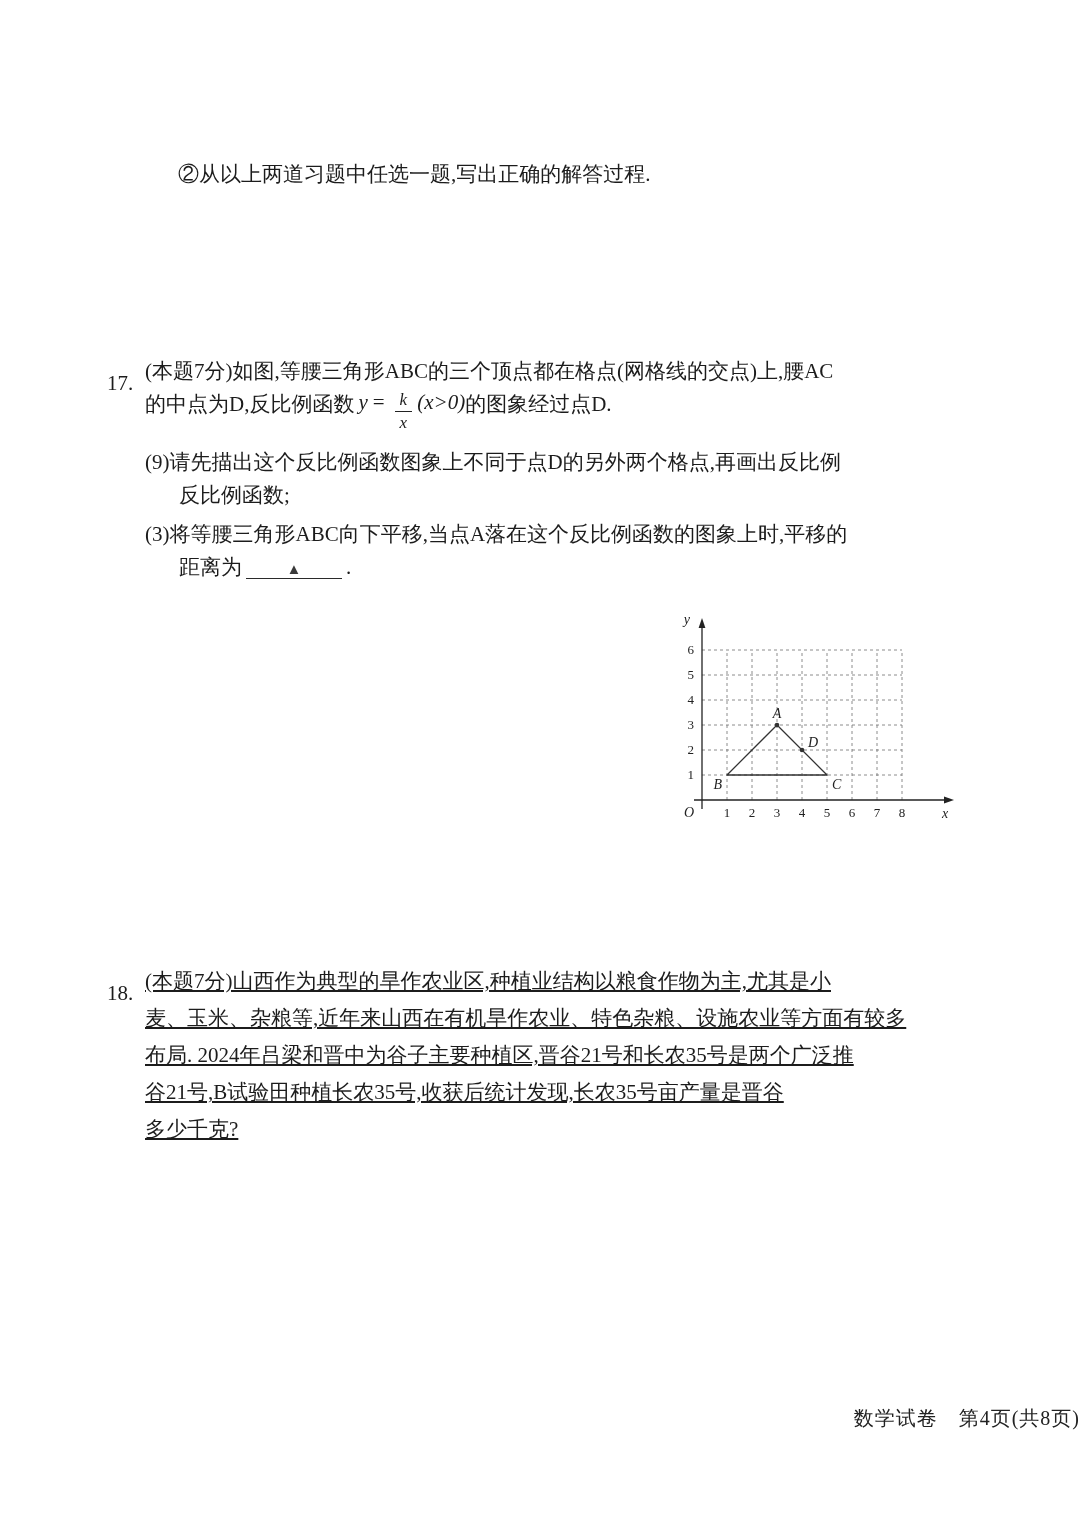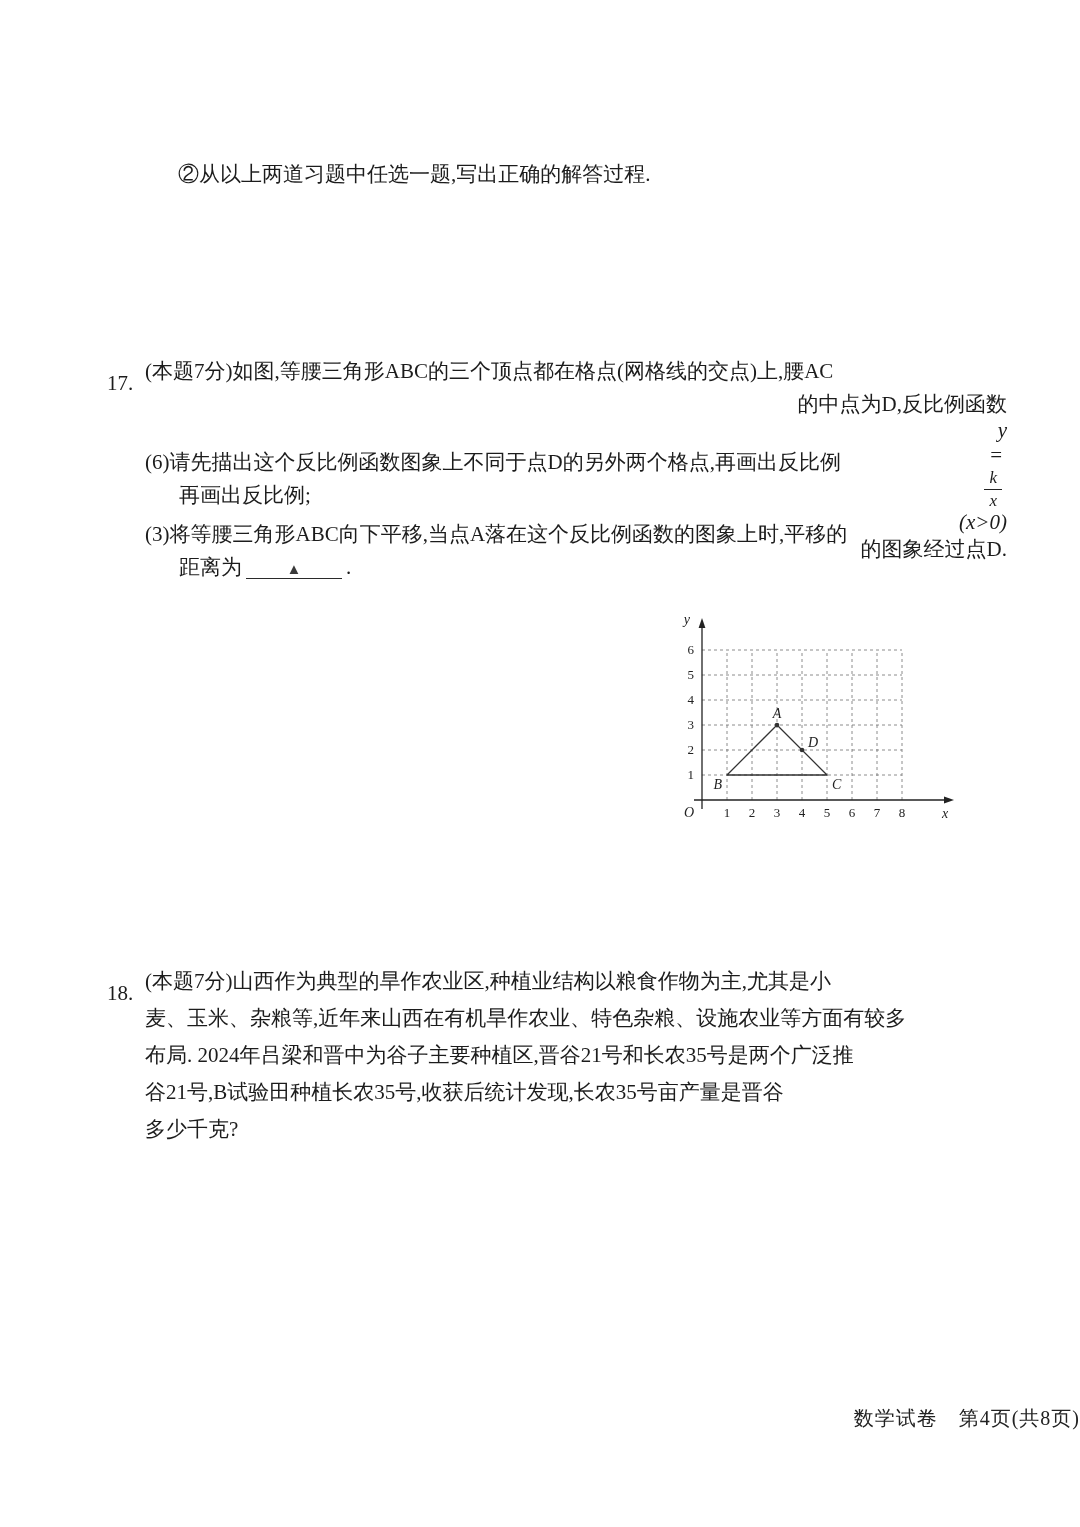--- a/index.html
+++ b/index.html
@@ -4,34 +4,34 @@
 <style>
   html,body{margin:0;padding:0;}
   body{width:1080px;height:1527px;background:#ffffff;font-family:"Liberation Serif","DejaVu Serif",serif;color:#1c1c1c;}
   .page{position:relative;width:1080px;height:1527px;background:#ffffff;overflow:hidden;}
   .intro{position:absolute;left:178px;top:160px;font-size:21px;}
   .problem{position:absolute;font-size:21px;}
   .qnum{position:absolute;left:0;top:12px;line-height:33px;}
   .pbody{margin-left:38px;}
   .q17{left:107px;top:355px;width:900px;}
   .q17 .line{line-height:33px;}
-  .l2row{display:flex;align-items:flex-end;height:52px;margin-top:2px;flex-direction:column;}
+  .l2row{display:flex;align-items:flex-start;height:52px;margin-top:2px;}
   .l2row .sp{margin-left:4px;}
   .mathvar{font-style:italic;}
   .eqsign{margin:0 5px;}
   .frac{display:inline-flex;flex-direction:column;align-items:center;font-style:italic;font-size:17px;line-height:1.15;margin:0 5px;}
   .frac .fnum{border-bottom:1.2px solid #222;padding:0 5px 1px;}
   .frac .fden{padding-top:1px;}
   .part1{margin-top:8px;}
   .part2a{margin-top:4px;}
   .indent{padding-left:34px;}
   .part3a{margin-top:6px;}
   .blank{display:inline-block;width:96px;border-bottom:1.4px solid #2a2a2a;text-align:center;line-height:1;vertical-align:baseline;margin:0 4px;}
   .blank .trimark{font-size:15px;color:#3a3a3a;}
-  .q18{left:107px;top:963px;width:905px;}
+  .q18{left:107px;top:963px;width:905px;text-decoration:underline;}
   .q18 .qnum{line-height:37px;}
   .q18 .line{line-height:37px;}
   .figure{position:absolute;left:668px;top:612px;width:300px;height:212px;}
   .footer{position:absolute;left:0;top:1405px;width:100%;text-align:right;font-size:20px;letter-spacing:1px;color:#222;}
   svg .grid{stroke:#6e6e6e;stroke-width:0.8;stroke-dasharray:3 3;}
   svg .axis{stroke:#222;stroke-width:1.3;}
   svg .arrow{fill:#222;}
   svg text.tick{font-family:"Liberation Serif",serif;font-size:13px;fill:#222;}
   svg text.vlabel{font-family:"Liberation Serif",serif;font-size:14px;font-style:italic;fill:#222;}
   svg .tri{fill:none;stroke:#333;stroke-width:1.3;stroke-linejoin:round;}
@@ -52,22 +52,22 @@
         <span>的中点为D,反比例函数</span>
         <span class="mathvar sp">y</span>
         <span class="eqsign">=</span>
         <span class="frac">
           <span class="fnum">k</span>
           <span class="fden">x</span>
         </span>
         <span class="mathvar">(x&gt;0)</span>
         <span>的图象经过点D.</span>
       </div>
-      <div class="line part2a">(6)请先描出这个反比例函数图象上不同于点D的另外两个格点,再画出反比例</div>
-      <div class="line indent">再画出反比例;</div>
+      <div class="line part2a">(9)请先描出这个反比例函数图象上不同于点D的另外两个格点,再画出反比例</div>
+      <div class="line indent">反比例函数;</div>
       <div class="line part3a">(3)将等腰三角形ABC向下平移,当点A落在这个反比例函数的图象上时,平移的</div>
       <div class="line indent">
         <span>距离为</span><span class="blank"><span class="trimark">▲</span></span><span>.</span>
       </div>
     </div>
   </div>
 
   <div class="figure">
     <svg width="300" height="212">
         <line x1="59" y1="188" x2="59" y2="38" class="grid"></line>

